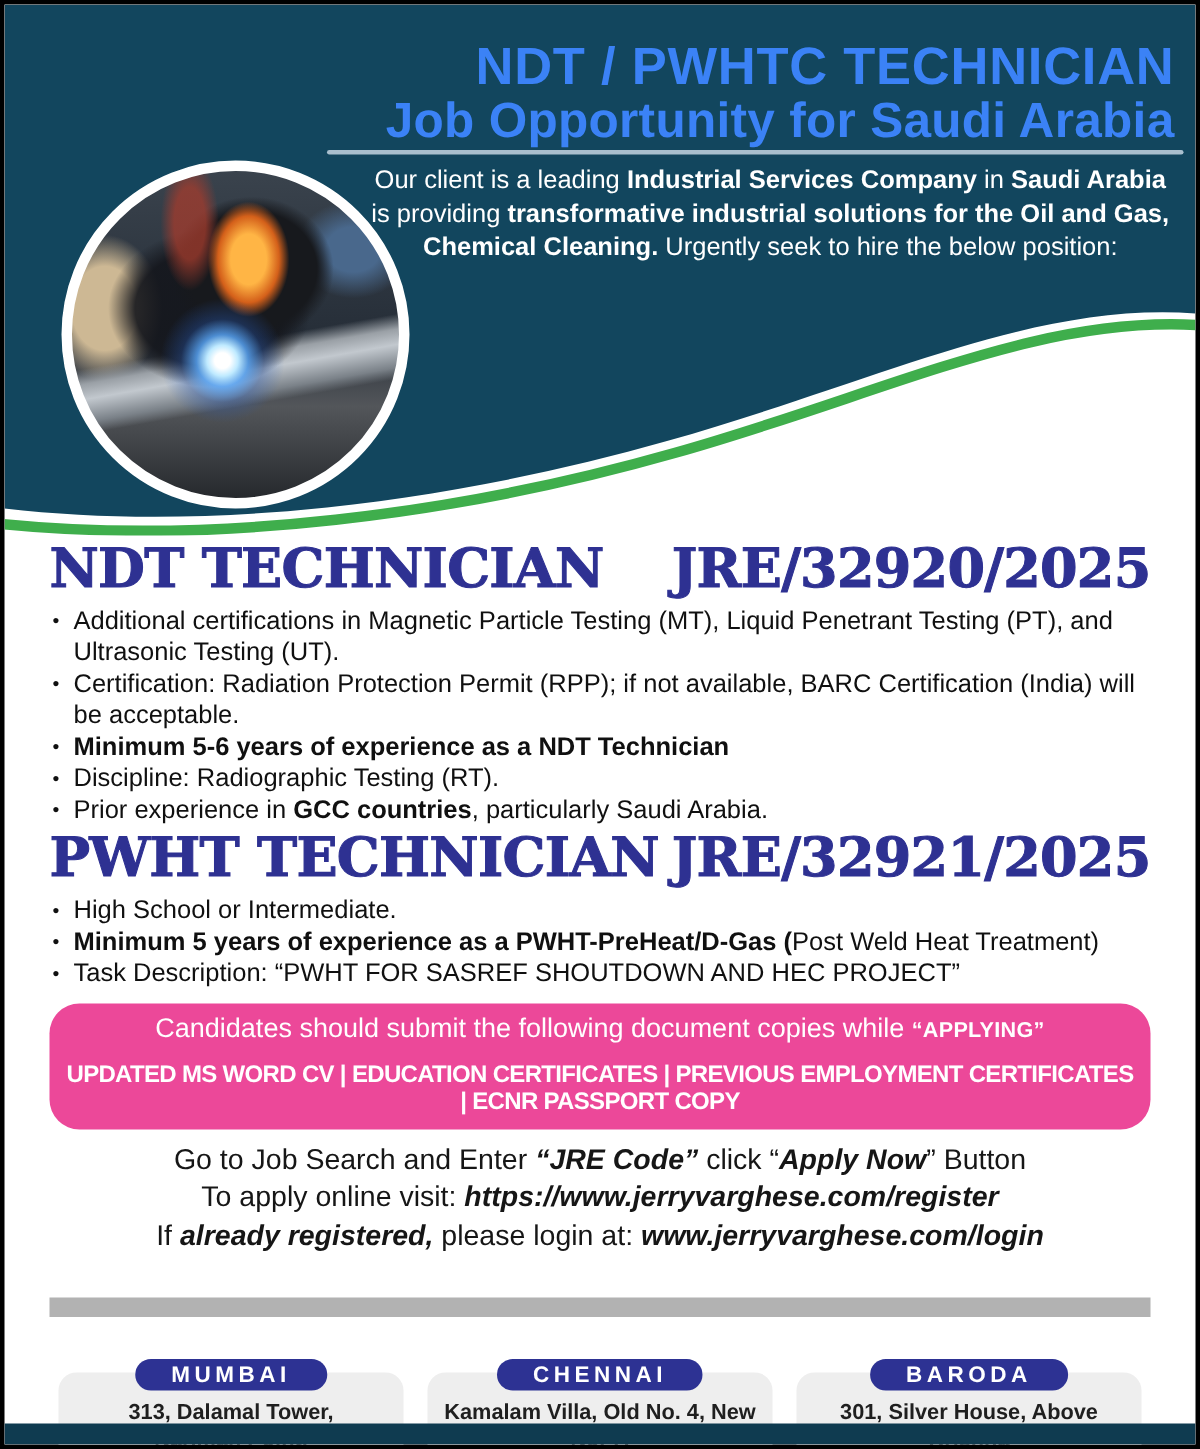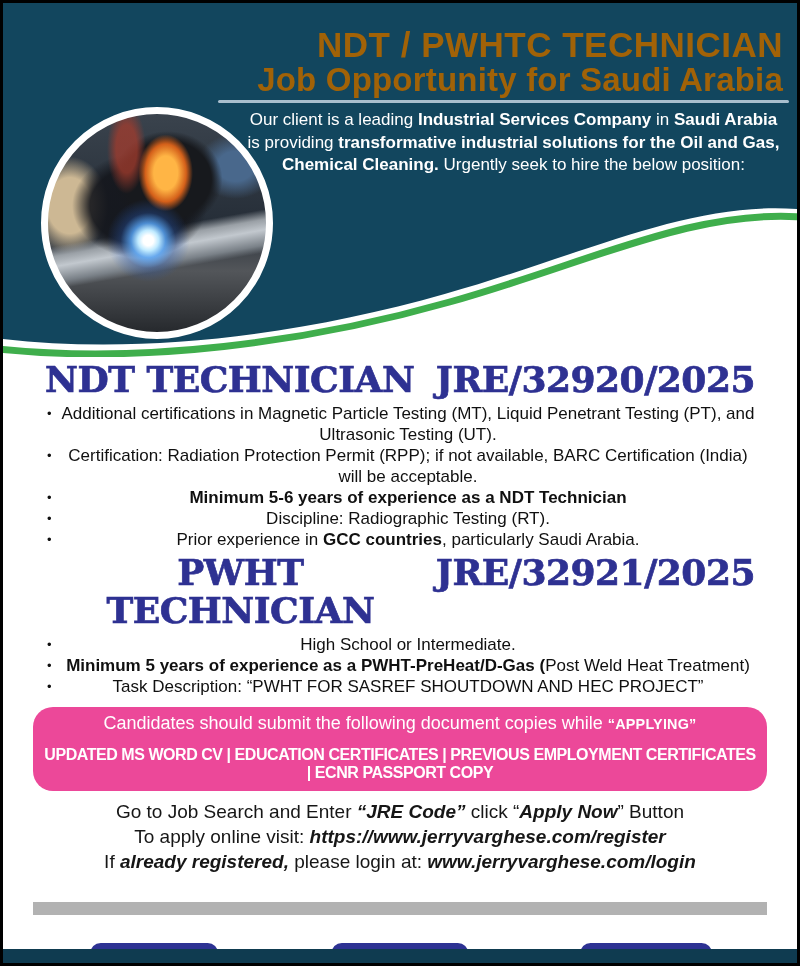--- a/index.html
+++ b/index.html
@@ -15,21 +15,21 @@
   }
   .b{font-weight:700;}
   .i{font-style:italic;}
   .s{font-size:.8em;letter-spacing:.2px;}
 
   
   .header{position:relative;height:354px;}
   .swoosh{position:absolute;top:0;left:0;width:100%;height:100%;display:block;}
   .title-block{
     position:absolute;top:24px;right:14px;left:180px;
-    text-align:right;color:#a16207;font-weight:700;line-height:1.03;
+    text-align:right;color:#3b82f6;font-weight:700;line-height:1.03;
   }
   .title-line1{font-size:35px;letter-spacing:.5px;}
   .title-line2{font-size:33px;letter-spacing:.2px;}
   .title-underline{
     position:absolute;left:215px;right:8px;top:97px;height:3px;
     background:#a9bfce;border-radius:2px;
   }
   .intro{
     position:absolute;top:106px;left:237px;right:10px;
     text-align:center;color:#fff;font-size:17px;line-height:1.33;
@@ -43,21 +43,21 @@
       radial-gradient(ellipse 26px 60px at 36% 16%, rgba(165,60,45,.75) 0 40%, rgba(165,60,45,0) 75%),
       radial-gradient(ellipse 70px 62px at 55% 30%, #17191d 0 62%, rgba(23,25,29,0) 78%),
       radial-gradient(ellipse 90px 70px at 42% 42%, rgba(20,22,28,.9) 0 55%, rgba(20,22,28,0) 75%),
       linear-gradient(170deg, rgba(0,0,0,0) 52%, #9aa0a6 56%, #c2c8ce 60%, #7a8188 66%, rgba(0,0,0,0) 69%),
       radial-gradient(ellipse 55px 70px at 10% 42%, #cdb894 0 40%, rgba(205,184,148,0) 70%),
       radial-gradient(ellipse 60px 50px at 86% 24%, #49688c 0 30%, rgba(73,104,140,0) 65%),
       linear-gradient(180deg, #3a434d 0%, #262e38 50%, #53565a 72%, #26292d 100%);
   }
 
   
-  .jobs{padding:0 42px;text-align:center;}
+  .jobs{padding:0 30px;}
   .job-head{
     display:flex;justify-content:space-between;align-items:baseline;
     font-family:"DejaVu Serif", serif;font-weight:700;color:#2e3192;
     font-size:36px;letter-spacing:-.5px;line-height:1.05;
     -webkit-text-stroke:.7px #2e3192;
     margin-top:4px;
   }
   ul.bullets{margin:4px 0 0;padding:0;list-style:none;font-size:17px;line-height:1.24;color:#101010;}
   ul.bullets li{position:relative;padding-left:16px;}
   ul.bullets li::before{content:"•";position:absolute;left:2px;top:0;font-size:13px;line-height:1.7;}

